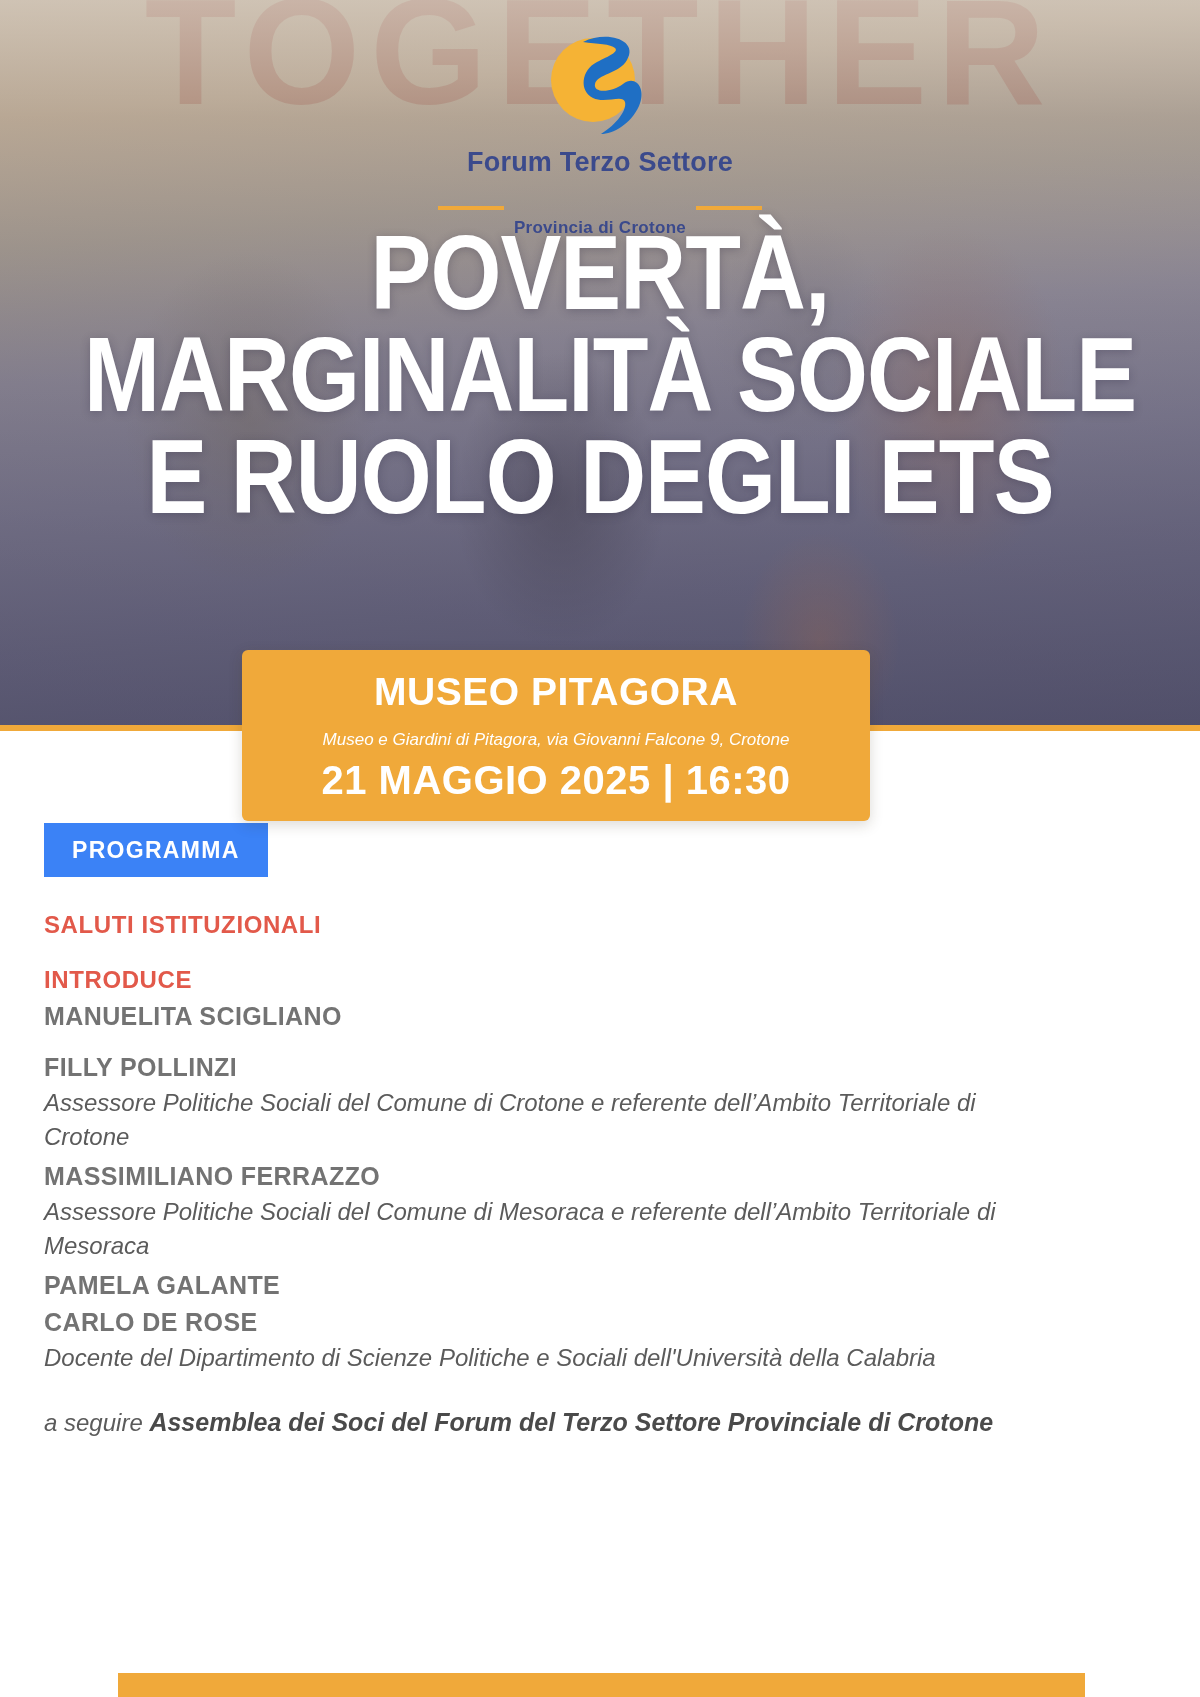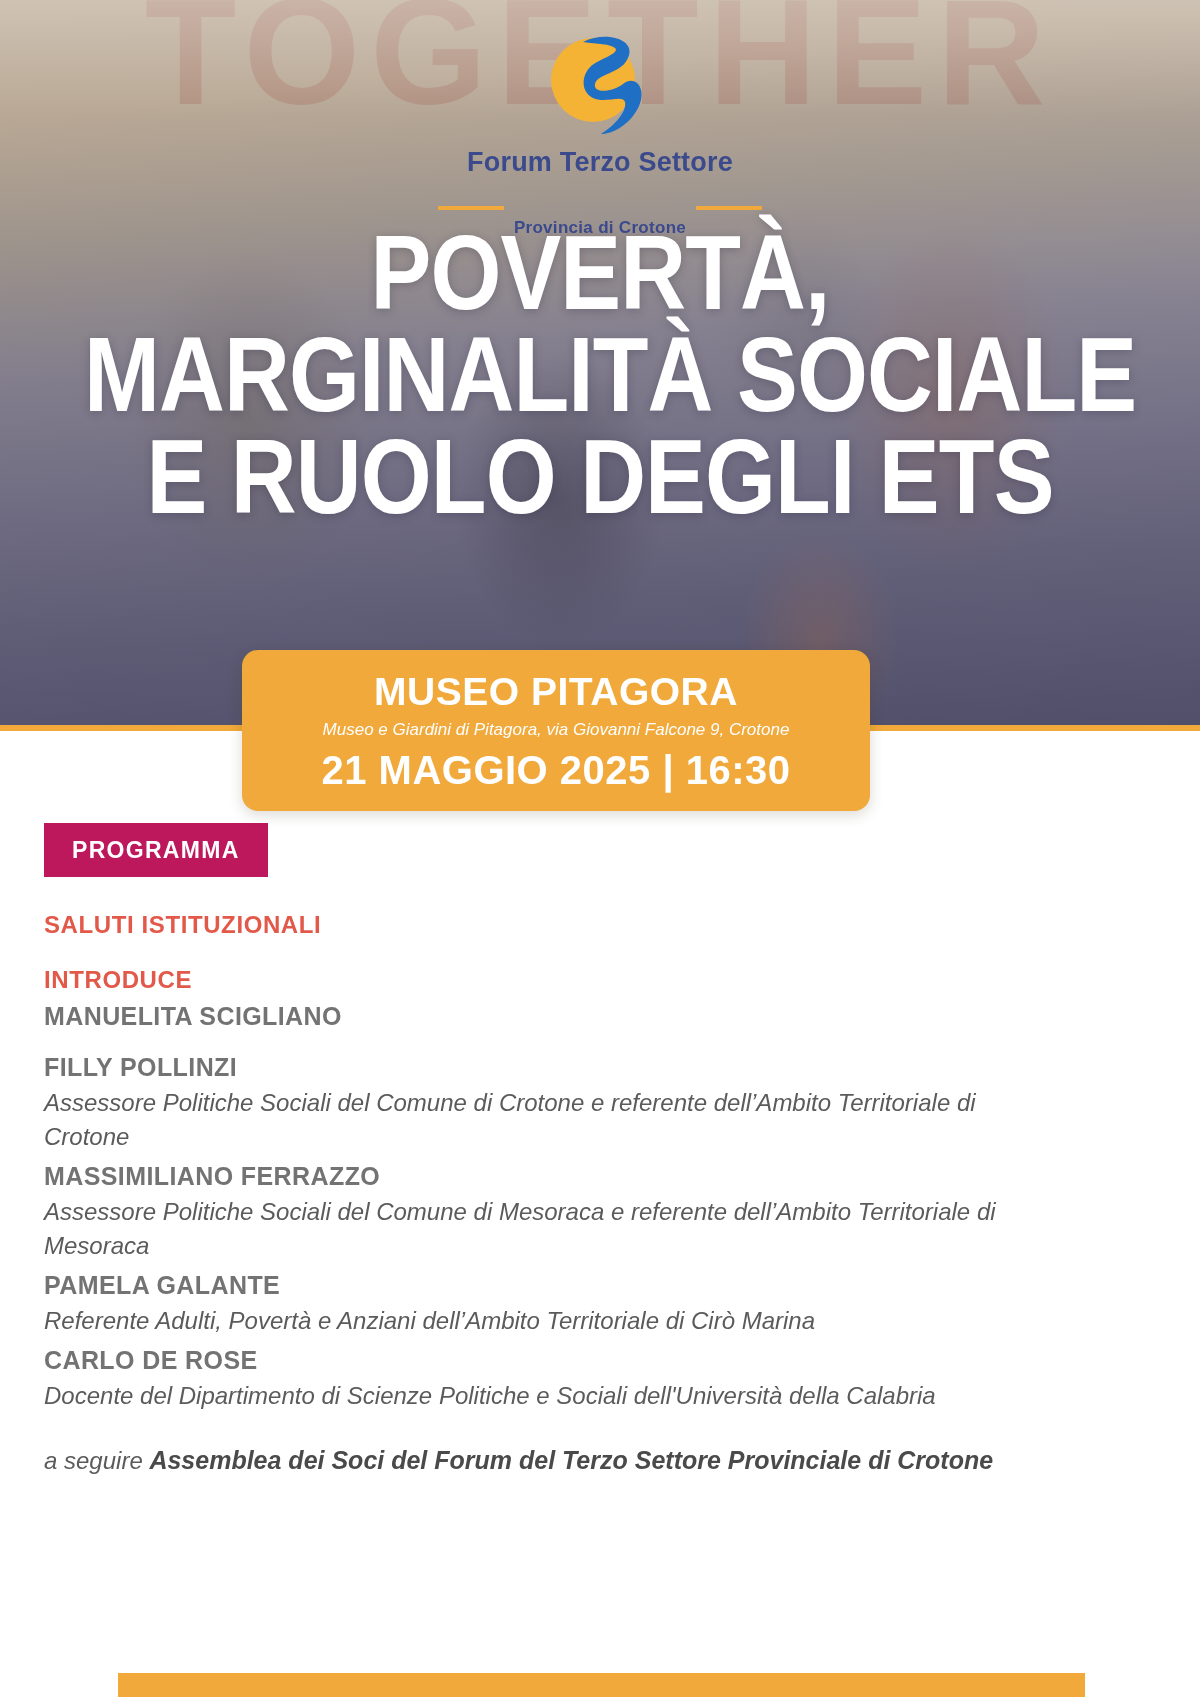--- a/index.html
+++ b/index.html
@@ -144,38 +144,38 @@
   }
 
   
   .event-box {
     position: absolute;
     top: 650px;
     left: 242px;
     width: 628px;
     padding: 22px 24px 20px 24px;
     background: #f0a93a;
-    border-radius: 16px;
+    border-radius: 6px;
     text-align: center;
     z-index: 7;
     box-shadow: 0 4px 14px rgba(60,50,30,0.18);
   }
   .event-venue {
     font-family: "Liberation Sans Narrow", "Liberation Sans", sans-serif;
     font-size: 39px;
     font-weight: bold;
     color: #ffffff;
     letter-spacing: 0.5px;
     line-height: 1.05;
   }
   .event-address {
     font-size: 17px;
     font-style: italic;
     color: #ffffff;
-    margin-top: 6px;
+    margin-top: 16px;
     line-height: 1.25;
   }
   .event-date {
     font-family: "Liberation Sans Narrow", "Liberation Sans", sans-serif;
     font-size: 40px;
     font-weight: bold;
     color: #ffffff;
     letter-spacing: 0.5px;
     margin-top: 9px;
     line-height: 1.05;
@@ -196,21 +196,21 @@
   .program {
     position: absolute;
     top: 823px;
     left: 44px;
     width: 1012px;
     z-index: 3;
   }
 
   .programma-badge {
     display: inline-block;
-    background: #be185d;
+    background: #3b82f6;
     color: #ffffff;
     font-family: "Liberation Sans Narrow", "Liberation Sans", sans-serif;
     font-weight: bold;
     font-size: 23px;
     letter-spacing: 1.3px;
     padding: 14px 28px 13px 28px;
   }
 
   .sec-head {
     color: #e2594a;
@@ -326,21 +326,20 @@
       <div class="speaker">
         <div class="person-name">FILLY POLLINZI</div>
         <div class="person-role">Assessore Politiche Sociali del Comune di Crotone e referente dell’Ambito Territoriale di Crotone</div>
       </div>
       <div class="speaker">
         <div class="person-name">MASSIMILIANO FERRAZZO</div>
         <div class="person-role">Assessore Politiche Sociali del Comune di Mesoraca e referente dell’Ambito Territoriale di Mesoraca</div>
       </div>
       <div class="speaker">
         <div class="person-name">PAMELA GALANTE</div>
-        <div class="person-role">Referente Adulti, Povertà e Anziani dell’Ambito Territoriale di Cirò Marina</div>
       </div>
       <div class="speaker">
         <div class="person-name">CARLO DE ROSE</div>
         <div class="person-role">Docente del Dipartimento di Scienze Politiche e Sociali dell'Università della Calabria</div>
       </div>
     </div>
 
     <div class="closing">
       <span>a seguire </span><b>Assemblea dei Soci del Forum del Terzo Settore Provinciale di Crotone</b>
     </div>

